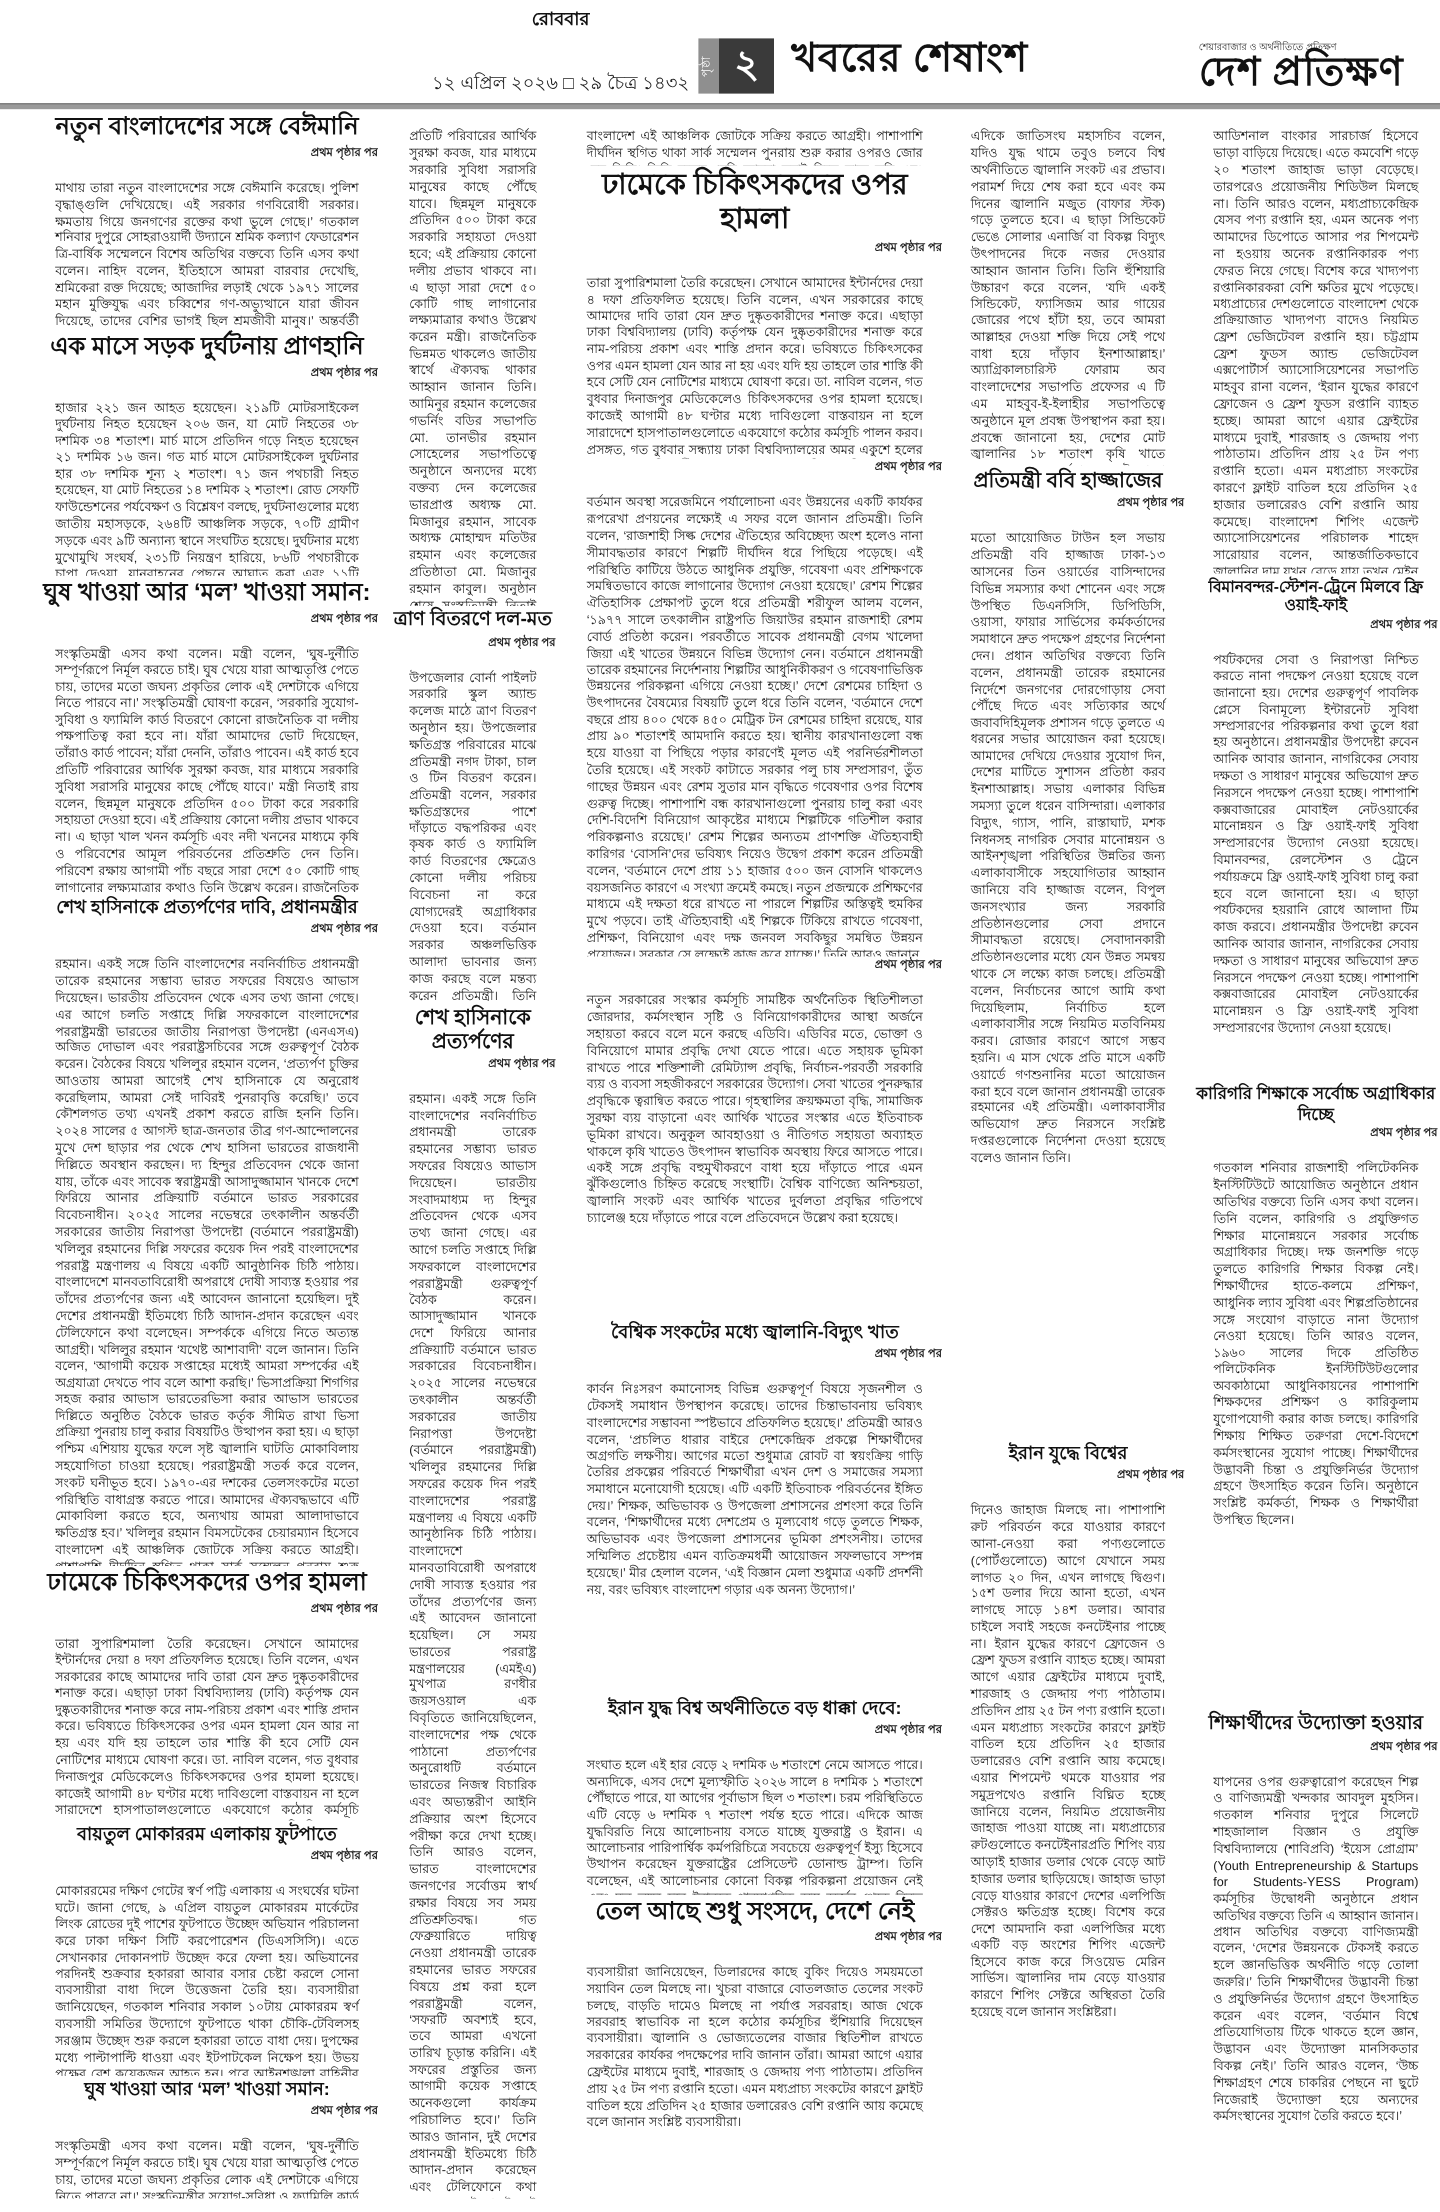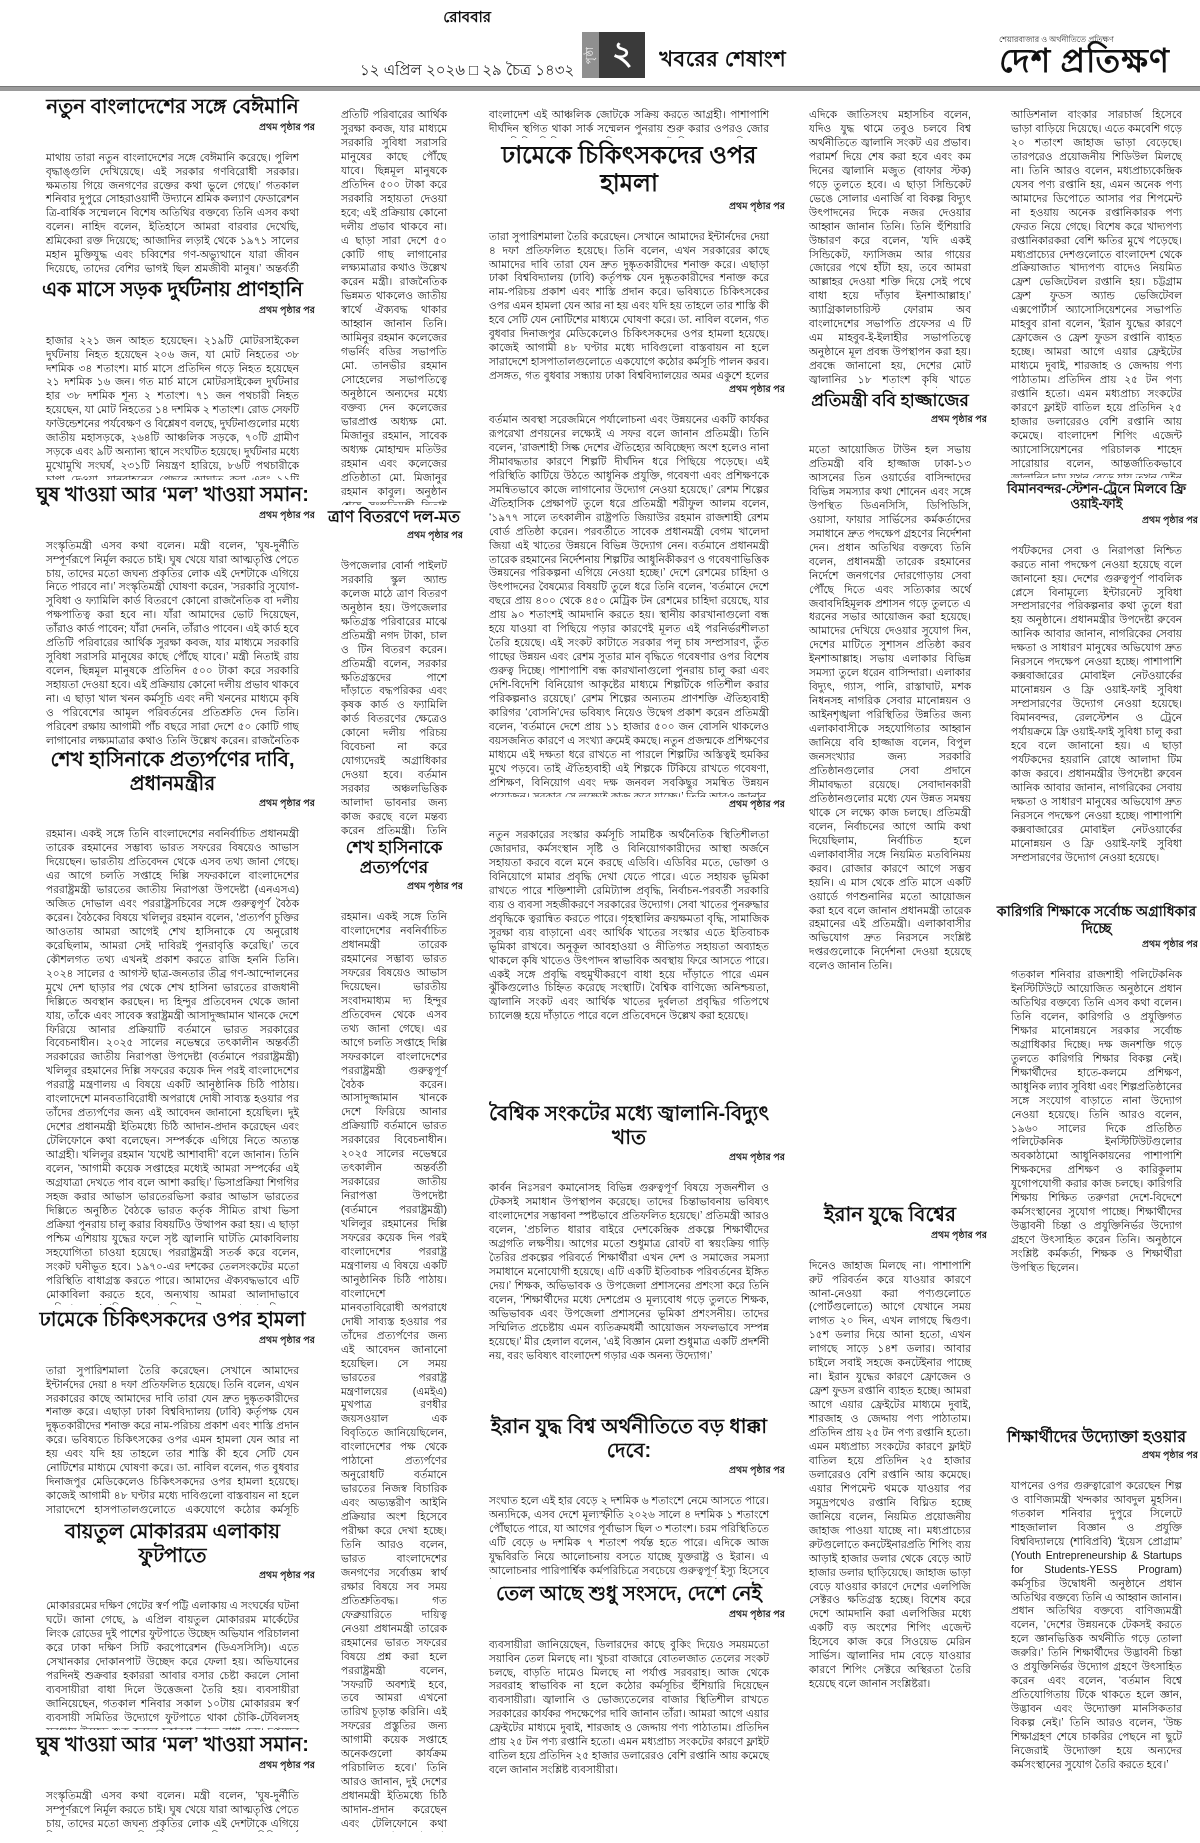--- a/index.html
+++ b/index.html
@@ -9,38 +9,38 @@
   .header{position:absolute;top:26px;left:0;width:1200px;height:58px;}
   .hdr-inner{position:absolute;left:30px;right:30px;bottom:6px;display:flex;align-items:flex-end;}
   .dateblock{text-align:center;margin-left:330px;line-height:1.15;white-space:nowrap;}
   .day{font-weight:700;font-size:15px;}
   .dateline{font-size:15px;color:#222;margin-top:36px;}
   .pagetab{width:17px;height:46px;background:#8f8f8f;color:#fff;margin-left:8px;
            display:flex;align-items:center;justify-content:center;}
   .pagetab span{writing-mode:vertical-rl;transform:rotate(180deg);font-size:10px;letter-spacing:1px;}
   .pagenumbox{width:46px;height:46px;background:#3a3a3a;color:#fff;display:flex;
               align-items:center;justify-content:center;font-size:32px;font-weight:700;}
-  .sectiontitle{font-size:21px;font-weight:700;margin-left:14px;letter-spacing:0.5px;white-space:nowrap;}
+  .sectiontitle{font-size:33px;font-weight:700;margin-left:14px;letter-spacing:0.5px;white-space:nowrap;}
   .logoblock{margin-left:auto;text-align:left;line-height:1;}
   .logotagline{font-size:8px;color:#333;margin-bottom:1px;margin-right:4px;}
   .logotext{font-size:33px;font-weight:700;letter-spacing:1px;
             font-family:"Liberation Serif","DejaVu Serif",serif;}
   .header-rule{position:absolute;top:86px;left:0;width:1200px;height:4px;background:#9a9a9a;
                border-top:1px solid #777;}
   
   .content{position:absolute;top:92px;left:0;width:1200px;height:1745px;padding-left:48px;}
   .col{position:absolute;top:0;height:1745px;overflow:hidden;}
   .colA{left:30px;width:285px;}
   .colB{left:325px;width:138px;}
   .colC{left:473px;width:312px;}
   .colD{left:793px;width:194px;}
   .colE{left:995px;width:203px;}
   .art{overflow:hidden;}
   .hl{font-weight:700;text-align:center;line-height:1.18;margin:3px 0 1px;}
-  .h24{font-size:24px;} .h22{font-size:22px;} .h20{font-size:20px;} .h19{font-size:20px;}
+  .h24{font-size:24px;} .h22{font-size:22px;} .h20{font-size:20px;} .h19{font-size:15px;}
   .h17{font-size:17px;} .h16{font-size:16px;} .h14{font-size:14px;} .h13{font-size:13px;}
   .cont{text-align:right;font-size:9.5px;font-weight:600;color:#222;margin-bottom:2px;}
   .body{font-size:10.5px;line-height:1.33;text-align:justify;margin:16px;color:#161616;
         word-break:break-word;}
   .colB .body,.colD .body,.colE .body{font-size:10.5px;}
 </style>
 </head>
 <body>
 
 <div class="page">

